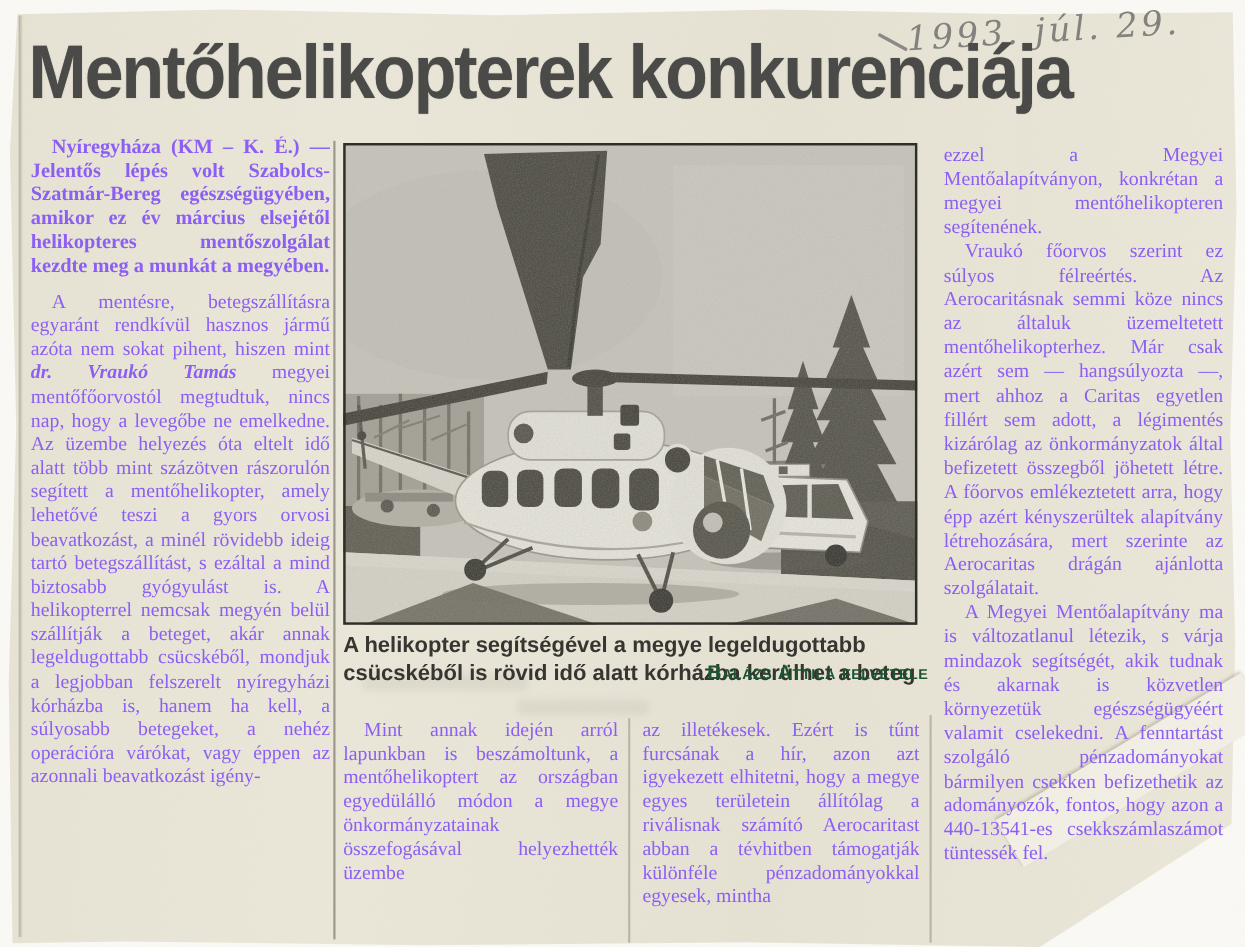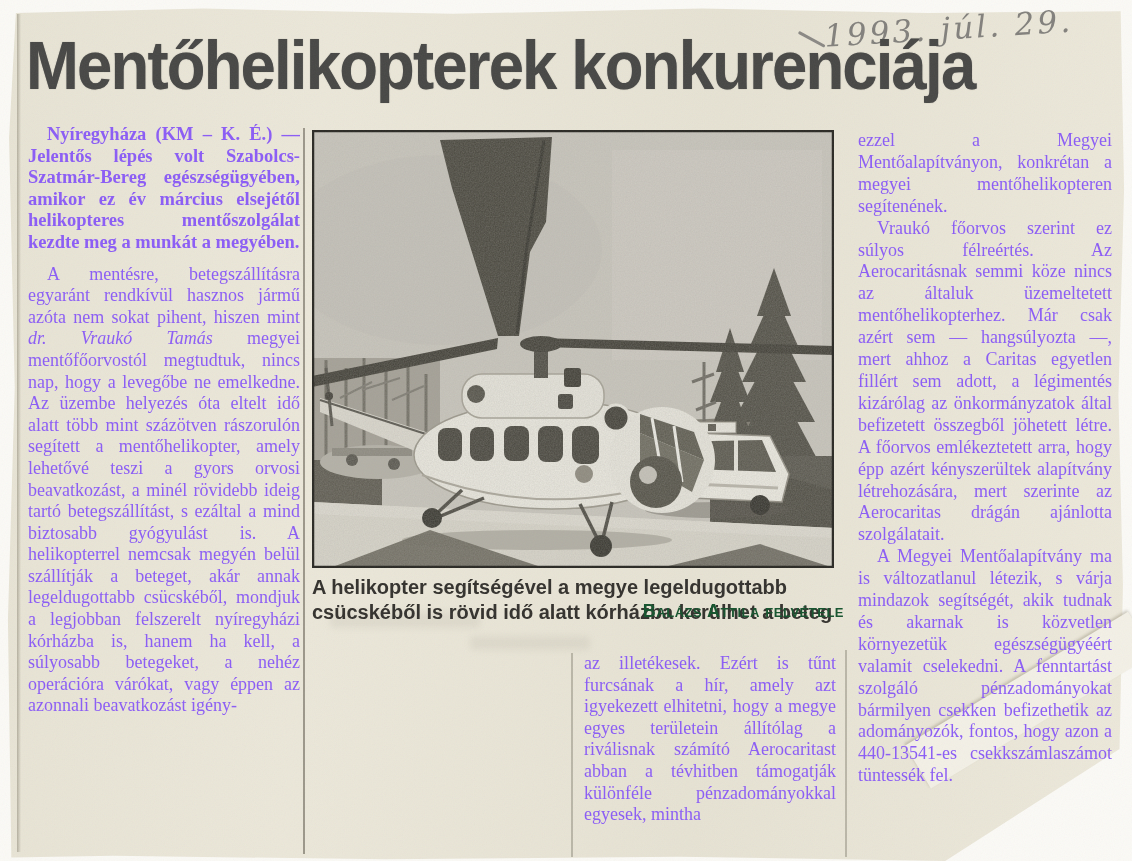--- a/index.html
+++ b/index.html
@@ -48,21 +48,21 @@
     white-space:nowrap;text-shadow:0 0 1px rgba(60,60,60,.5);
   }
   
   .col{
     position:absolute;font-size:18px;line-height:21.6px;color:#8b5cf6;
     text-align:justify;overflow:hidden;hyphens:auto;-webkit-hyphens:auto;
   }
   .col p{margin:0;text-indent:19px;}
   .col p.noindent{text-indent:0;}
   .col p.lead{font-weight:bold;font-size:18.5px;}
-  .name-italic{font-style:italic;}
+  .name-italic{font-style:italic;font-weight:bold;}
   .vrule{position:absolute;width:2px;background:rgba(70,64,52,.48);}
   .vrule.faint{width:1.5px;background:rgba(70,64,52,.28);}
   
   .photo{
     position:absolute;left:312px;top:130px;width:522px;height:438px;
     background:#c9c6bd;
   }
   .photo svg{display:block;}
   
   .caption{
@@ -220,25 +220,26 @@
 
   <div class="ghost" style="left:330px;top:612px;width:150px;height:16px;"></div>
   <div class="ghost" style="left:470px;top:636px;width:120px;height:14px;"></div>
 
   <div class="caption">
     <span>A helikopter segítségével a megye legeldugottabb csücskéből is rövid idő alatt kórházba kerülhet a beteg</span>
     <span class="credit">Balázs Attila felvétele</span>
   </div>
 
   <div class="col" style="left:312px;top:653px;width:250px;height:205px;">
+    <p>Mint annak idején arról lapunkban is beszámoltunk, a mentőhelikoptert az országban egyedülálló módon a megye önkormányzatainak összefogásával helyezhették üzembe</p>
   </div>
   <div class="vrule faint" style="left:571px;top:653px;height:204px;"></div>
 
   <div class="col" style="left:584px;top:653px;width:252px;height:205px;">
-    <p class="noindent">az illetékesek. Ezért is tűnt furcsának a hír, amely azt igyekezett elhitetni, hogy a megye egyes területein állítólag a riválisnak számító Aerocaritast abban a tévhitben támogatják különféle pénzadományokkal egyesek, mintha</p>
+    <p class="noindent">az illetékesek. Ezért is tűnt furcsának a hír, azon azt igyekezett elhitetni, hogy a megye egyes területein állítólag a riválisnak számító Aerocaritast abban a tévhitben támogatják különféle pénzadományokkal egyesek, mintha</p>
   </div>
   <div class="vrule faint" style="left:845px;top:650px;height:207px;"></div>
 
   <div class="col" style="left:858px;top:130px;width:254px;height:734px;line-height:21.9px;">
     <p class="noindent">ezzel a Megyei Mentőalapítványon, konkrétan a megyei mentőhelikopteren segítenének.</p>
     <p>Vraukó főorvos szerint ez súlyos félreértés. Az Aerocaritásnak semmi köze nincs az általuk üzemeltetett mentőhelikopterhez. Már csak azért sem — hangsúlyozta —, mert ahhoz a Caritas egyetlen fillért sem adott, a légimentés kizárólag az önkormányzatok által befizetett összegből jöhetett létre. A főorvos emlékeztetett arra, hogy épp azért kényszerültek alapítvány létrehozására, mert szerinte az Aerocaritas drágán ajánlotta szolgálatait.</p>
     <p>A Megyei Mentőalapítvány ma is változatlanul létezik, s várja mindazok segítségét, akik tudnak és akarnak is közvetlen környezetük egészségügyéért valamit cselekedni. A fenntartást szolgáló pénzadományokat bármilyen csekken befizethetik az adományozók, fontos, hogy azon a 440-13541-es csekkszámlaszámot tüntessék fel.</p>
   </div>
 
   <svg class="paper-noise" width="1132" height="861">

